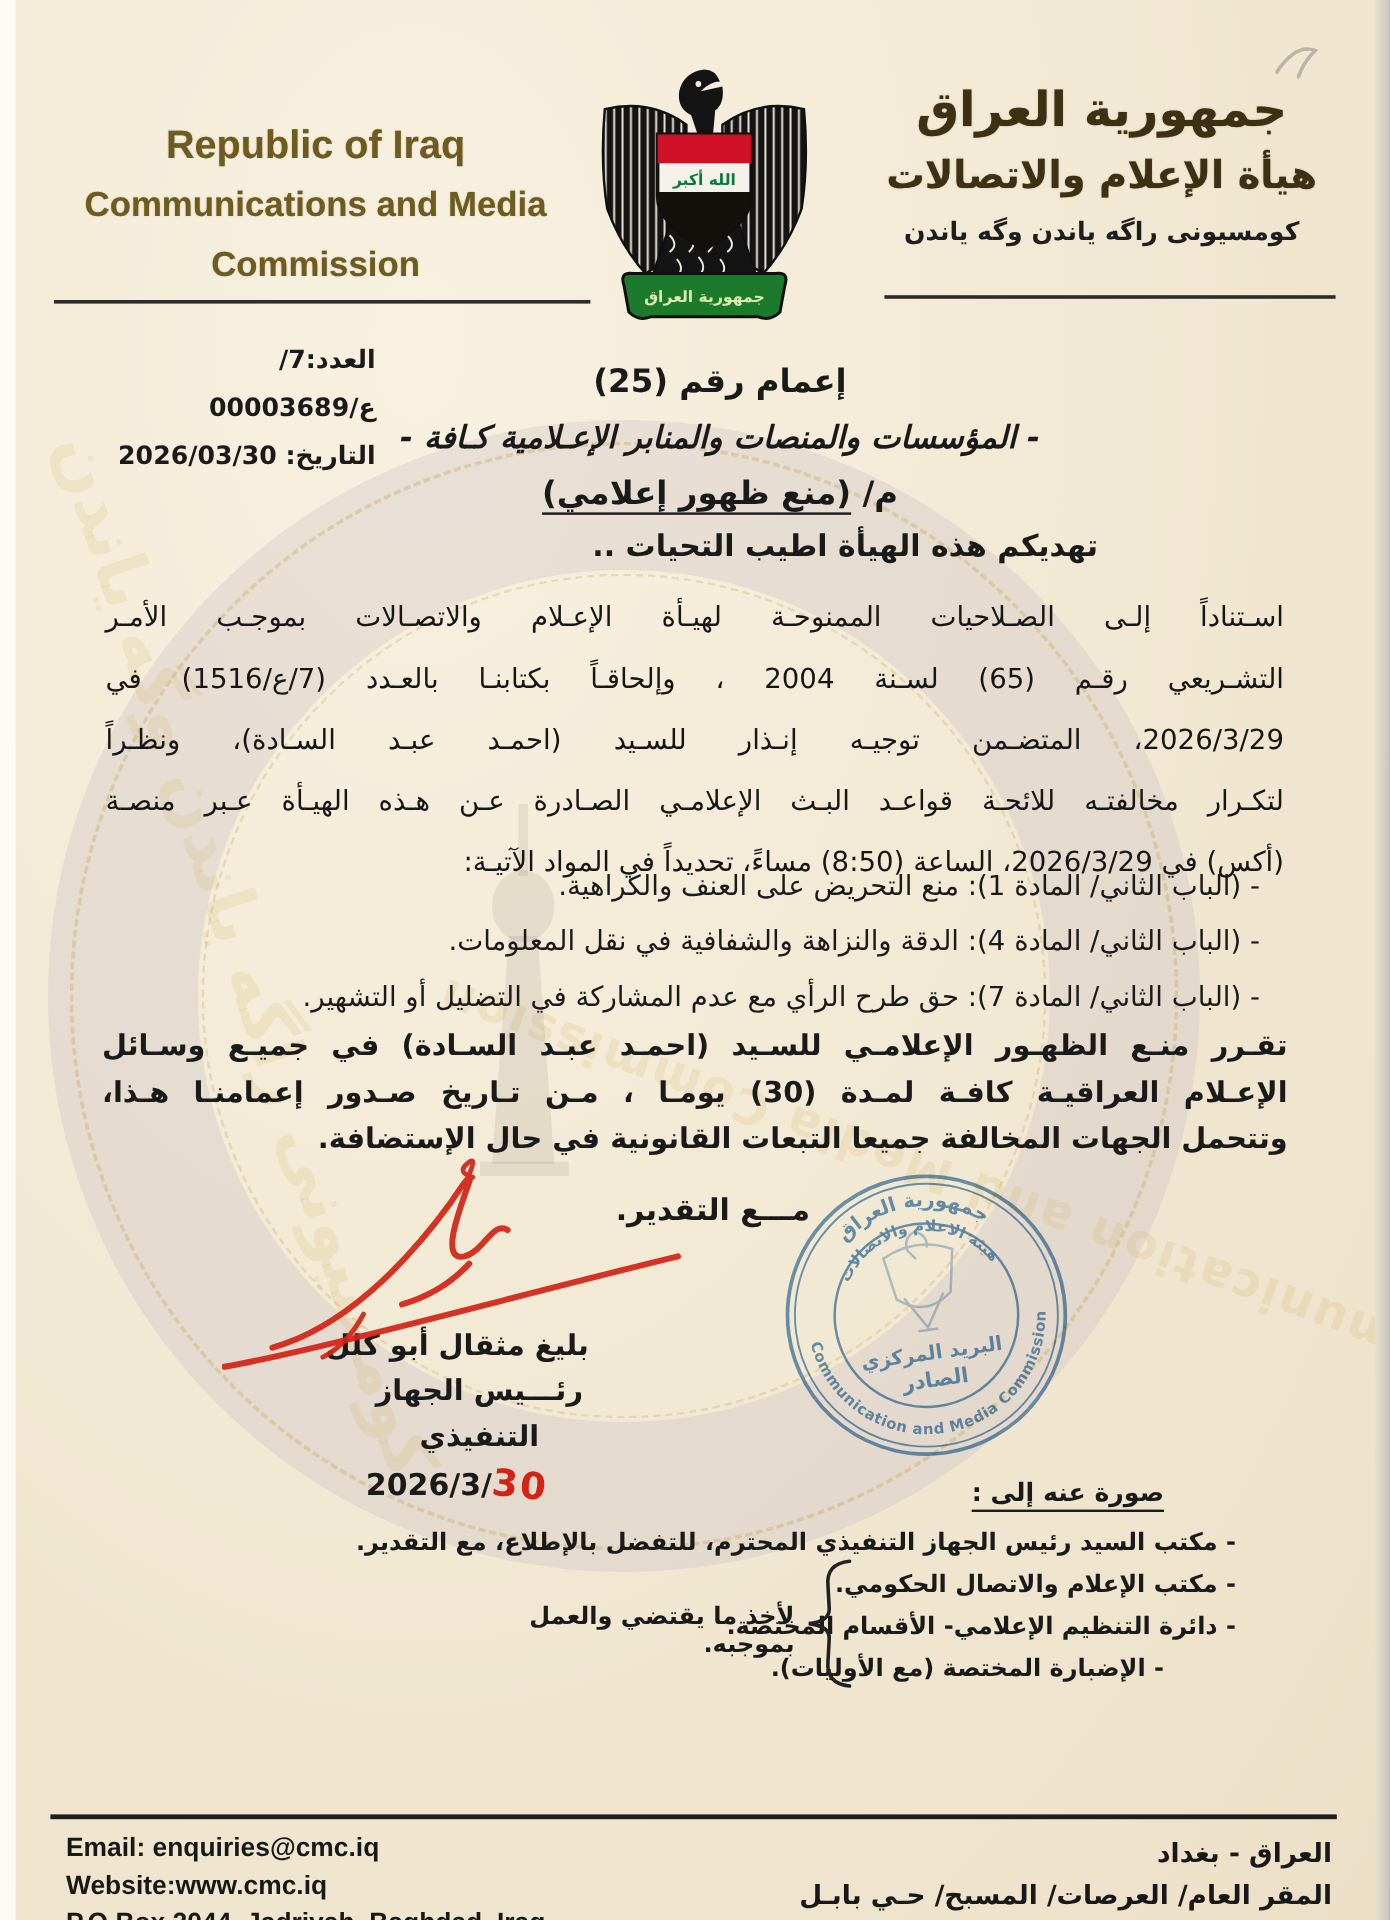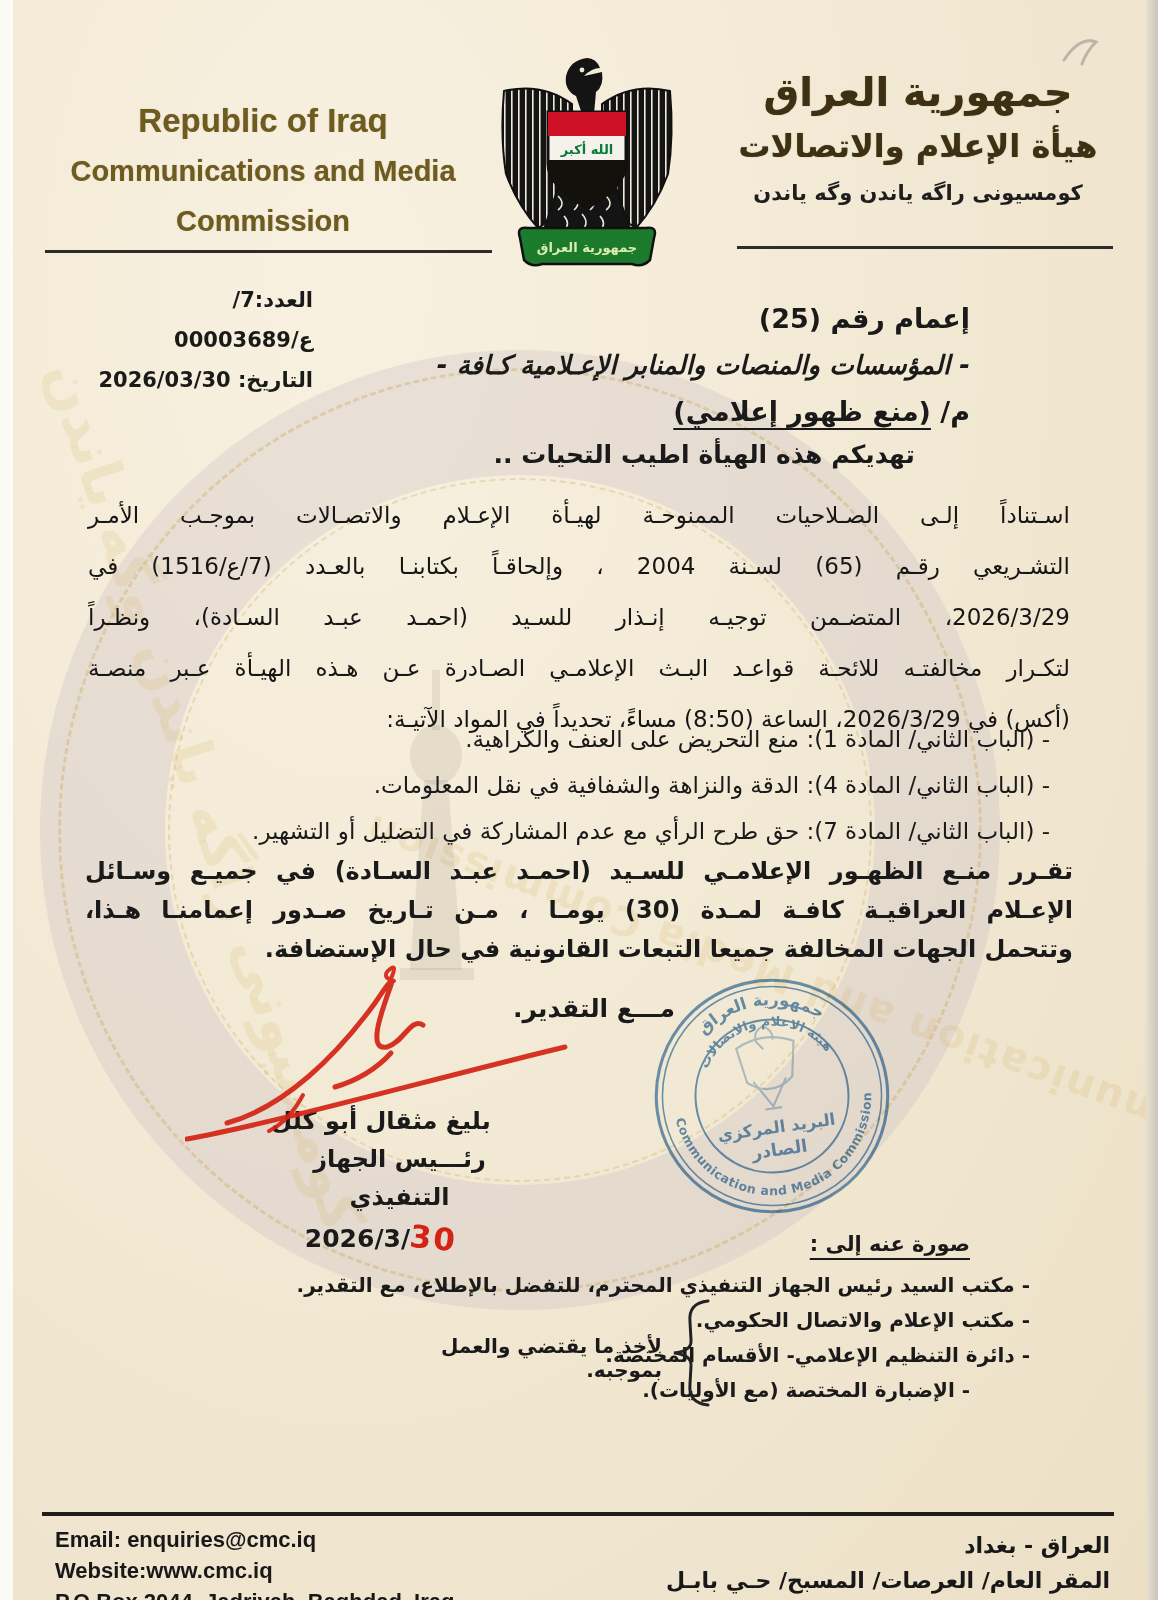--- a/index.html
+++ b/index.html
@@ -32,21 +32,21 @@
   .hdr-ar{left:712px;top:64px;width:412px;text-align:center;color:#3e3113;direction:rtl;}
   .hdr-ar .c1{font-size:40px;font-weight:bold;line-height:56px;text-shadow:0 0 1px rgba(62,49,19,.6);}
   .hdr-ar .c2{font-size:32px;font-weight:bold;line-height:52px;text-shadow:0 0 1px rgba(62,49,19,.6);}
   .hdr-ar .ku{font-size:21px;font-weight:bold;color:#1e1e1e;margin-top:9px;}
   .rule-left{left:45px;top:250px;width:447px;height:3px;background:#2e2c28;}
   .rule-right{left:737px;top:246px;width:376px;height:3px;background:#2e2c28;}
   
   .ref{left:95px;top:280px;width:218px;direction:rtl;text-align:right;font-weight:bold;
     font-size:21px;line-height:40px;}
   
-  .title{left:230px;top:296px;width:740px;text-align:right;direction:rtl;font-weight:bold;}
+  .title{left:230px;top:296px;width:740px;text-align:center;direction:rtl;font-weight:bold;}
   .title .t1{font-size:27px;line-height:46px;}
   .title .t2{font-size:26px;line-height:46px;font-style:italic;}
   .title .t3{font-size:27px;line-height:48px;}
   .u{text-decoration:underline;text-underline-offset:7px;text-decoration-thickness:2px;}
   
   .greet{left:445px;top:440px;width:470px;direction:rtl;text-align:right;
     font-size:25px;font-weight:bold;}
   .para{left:88px;width:982px;direction:rtl;font-size:23px;color:#161616;}
   .p1{top:490px;}
   .jline{white-space:nowrap;text-align:justify;text-align-last:justify;height:51px;line-height:51px;}

